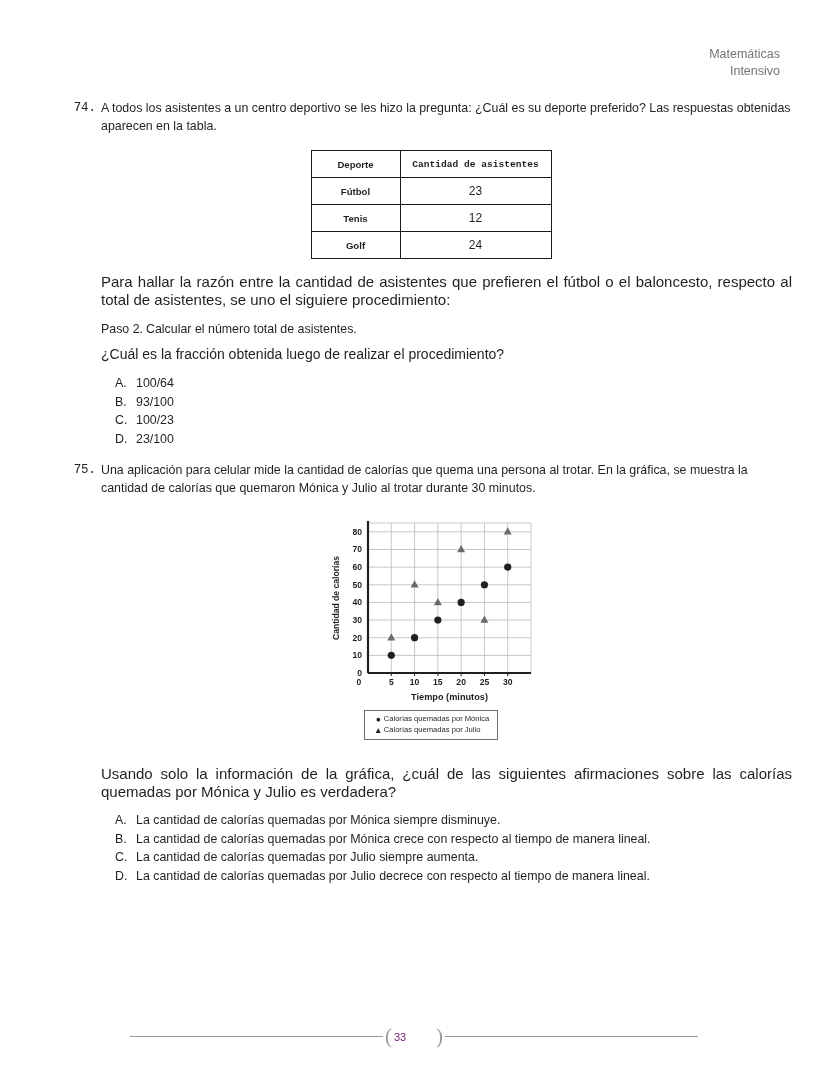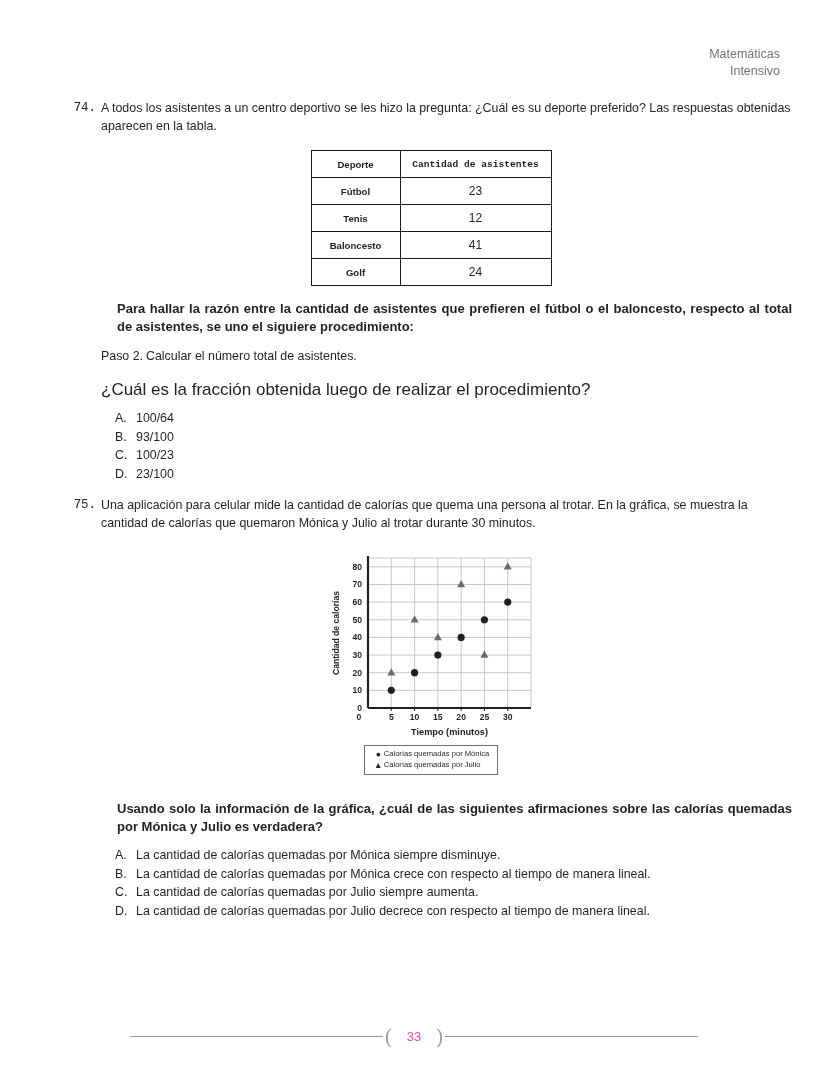--- a/index.html
+++ b/index.html
@@ -48,42 +48,41 @@
     font-family: Liberation Mono, monospace;
   }
   .q-stem {
     margin-left: 31px;
     font-size: 12.4px;
     line-height: 17.5px;
     text-align: left;
   }
 
   .para {
-    margin-left: 47px;
-    font-size: 13px;
+    margin-left: 31px;
+    font-size: 15px;
     line-height: 17.5px;
     margin-top: 14px;
-    font-weight: bold;
   }
   .para.justify { text-align: justify; }
 
   .steps {
     margin-left: 31px;
     font-size: 12.4px;
     line-height: 17.5px;
     margin-top: 13px;
   }
   .step { margin: 0; }
   .step .lbl { margin-right: 3px; }
 
   .ask {
     margin-left: 31px;
-    font-size: 17px;
-    line-height: 17.5px;
-    margin-top: 15px;
+    font-size: 14px;
+    line-height: 17.5px;
+    margin-top: 7px;
   }
 
   .options {
     margin-left: 45px;
     margin-top: 11px;
     font-size: 12.4px;
     line-height: 18.5px;
   }
   .opt { display: flex; }
   .opt .ltr { width: 21px; flex: none; }
@@ -166,24 +165,23 @@
     width: 253px;
   }
   .footer .brk {
     font-size: 21px;
     color: #9b9b9b;
     font-family: "Liberation Serif", serif;
     line-height: 1;
     padding: 0 2px;
   }
   .footer .pno {
-    font-size: 13px;
-    color: #ec4899;
+    font-size: 11px;
+    color: #701a75;
     min-width: 40px;
-    text-align: center;
   }
 </style>
 </head>
 <body>
 
 <div class="page-header">
   <div>Matemáticas</div>
   <div>Intensivo</div>
 </div>
 
@@ -202,24 +200,20 @@
           </tr>
         </thead>
         <tbody>
           <tr>
             <td class="sport">Fútbol</td>
             <td class="num">23</td>
           </tr>
           <tr>
             <td class="sport">Tenis</td>
             <td class="num">12</td>
-          </tr>
-          <tr>
-            <td class="sport">Baloncesto</td>
-            <td class="num">41</td>
           </tr>
           <tr>
             <td class="sport">Golf</td>
             <td class="num">24</td>
           </tr>
         </tbody>
       </table>
     </div>
 
     <div class="para justify">Para hallar la razón entre la cantidad de asistentes que prefieren el fútbol o el baloncesto, respecto al total de asistentes, se uno el siguiere procedimiento:</div>

